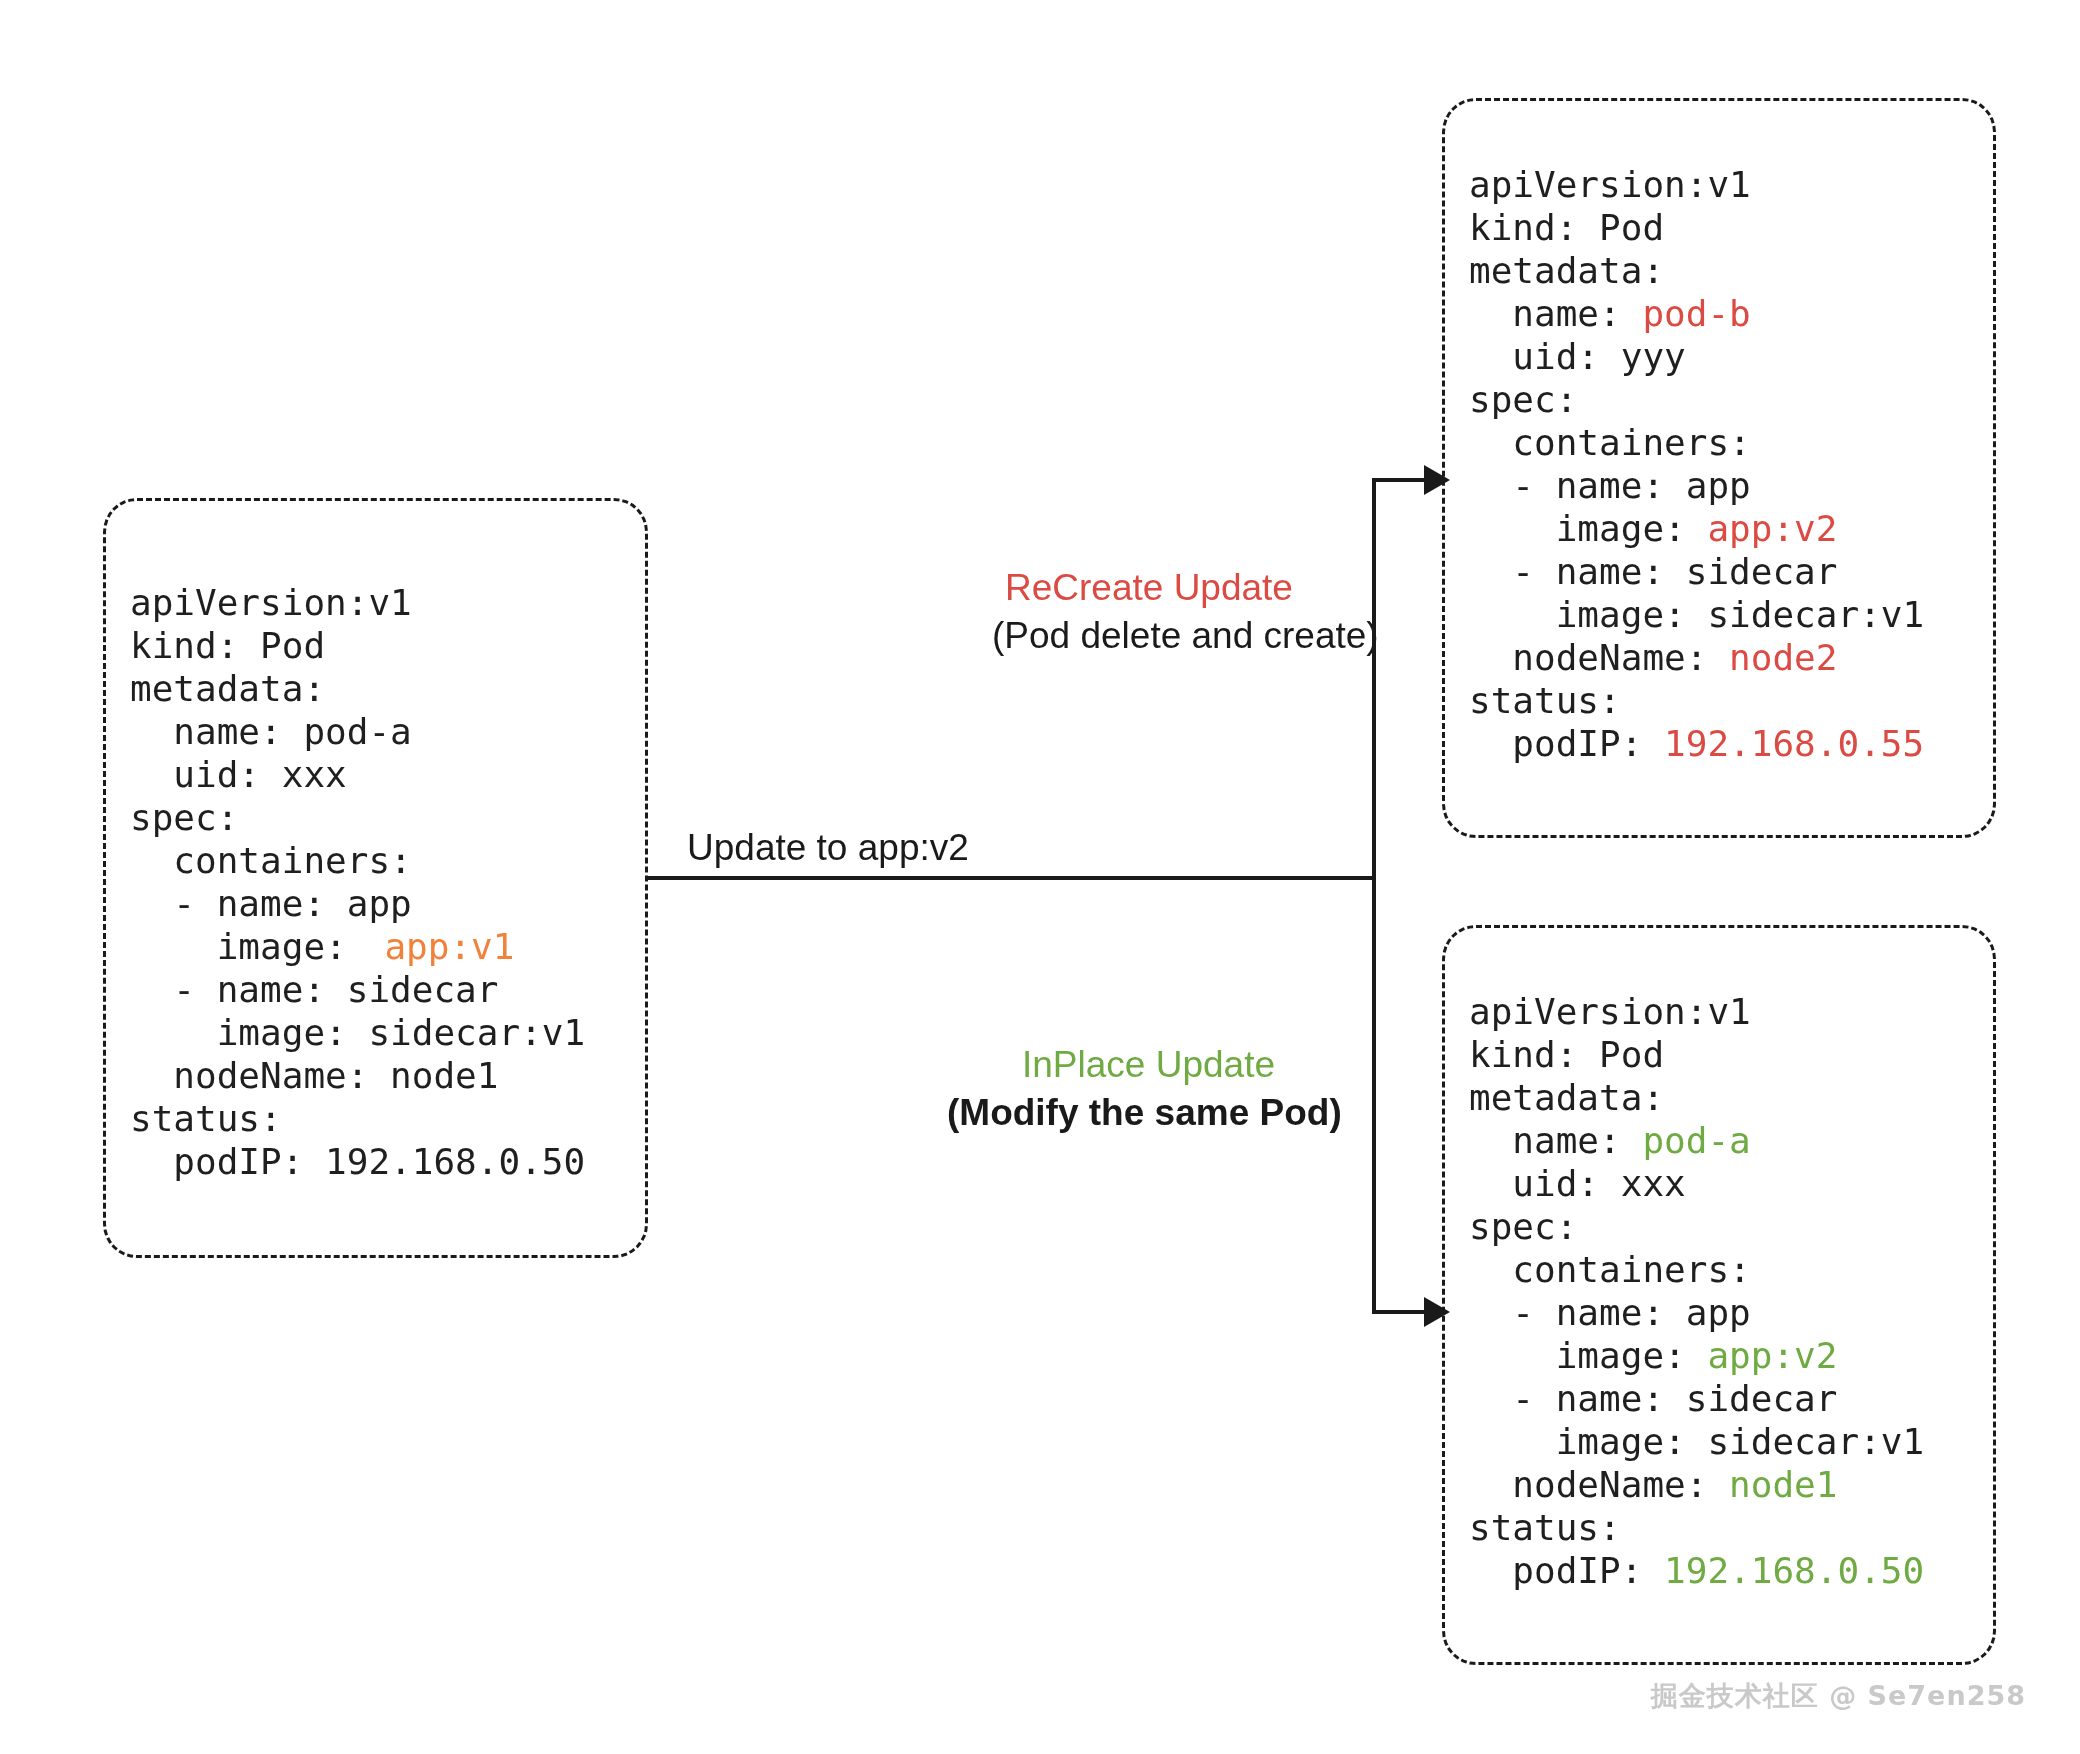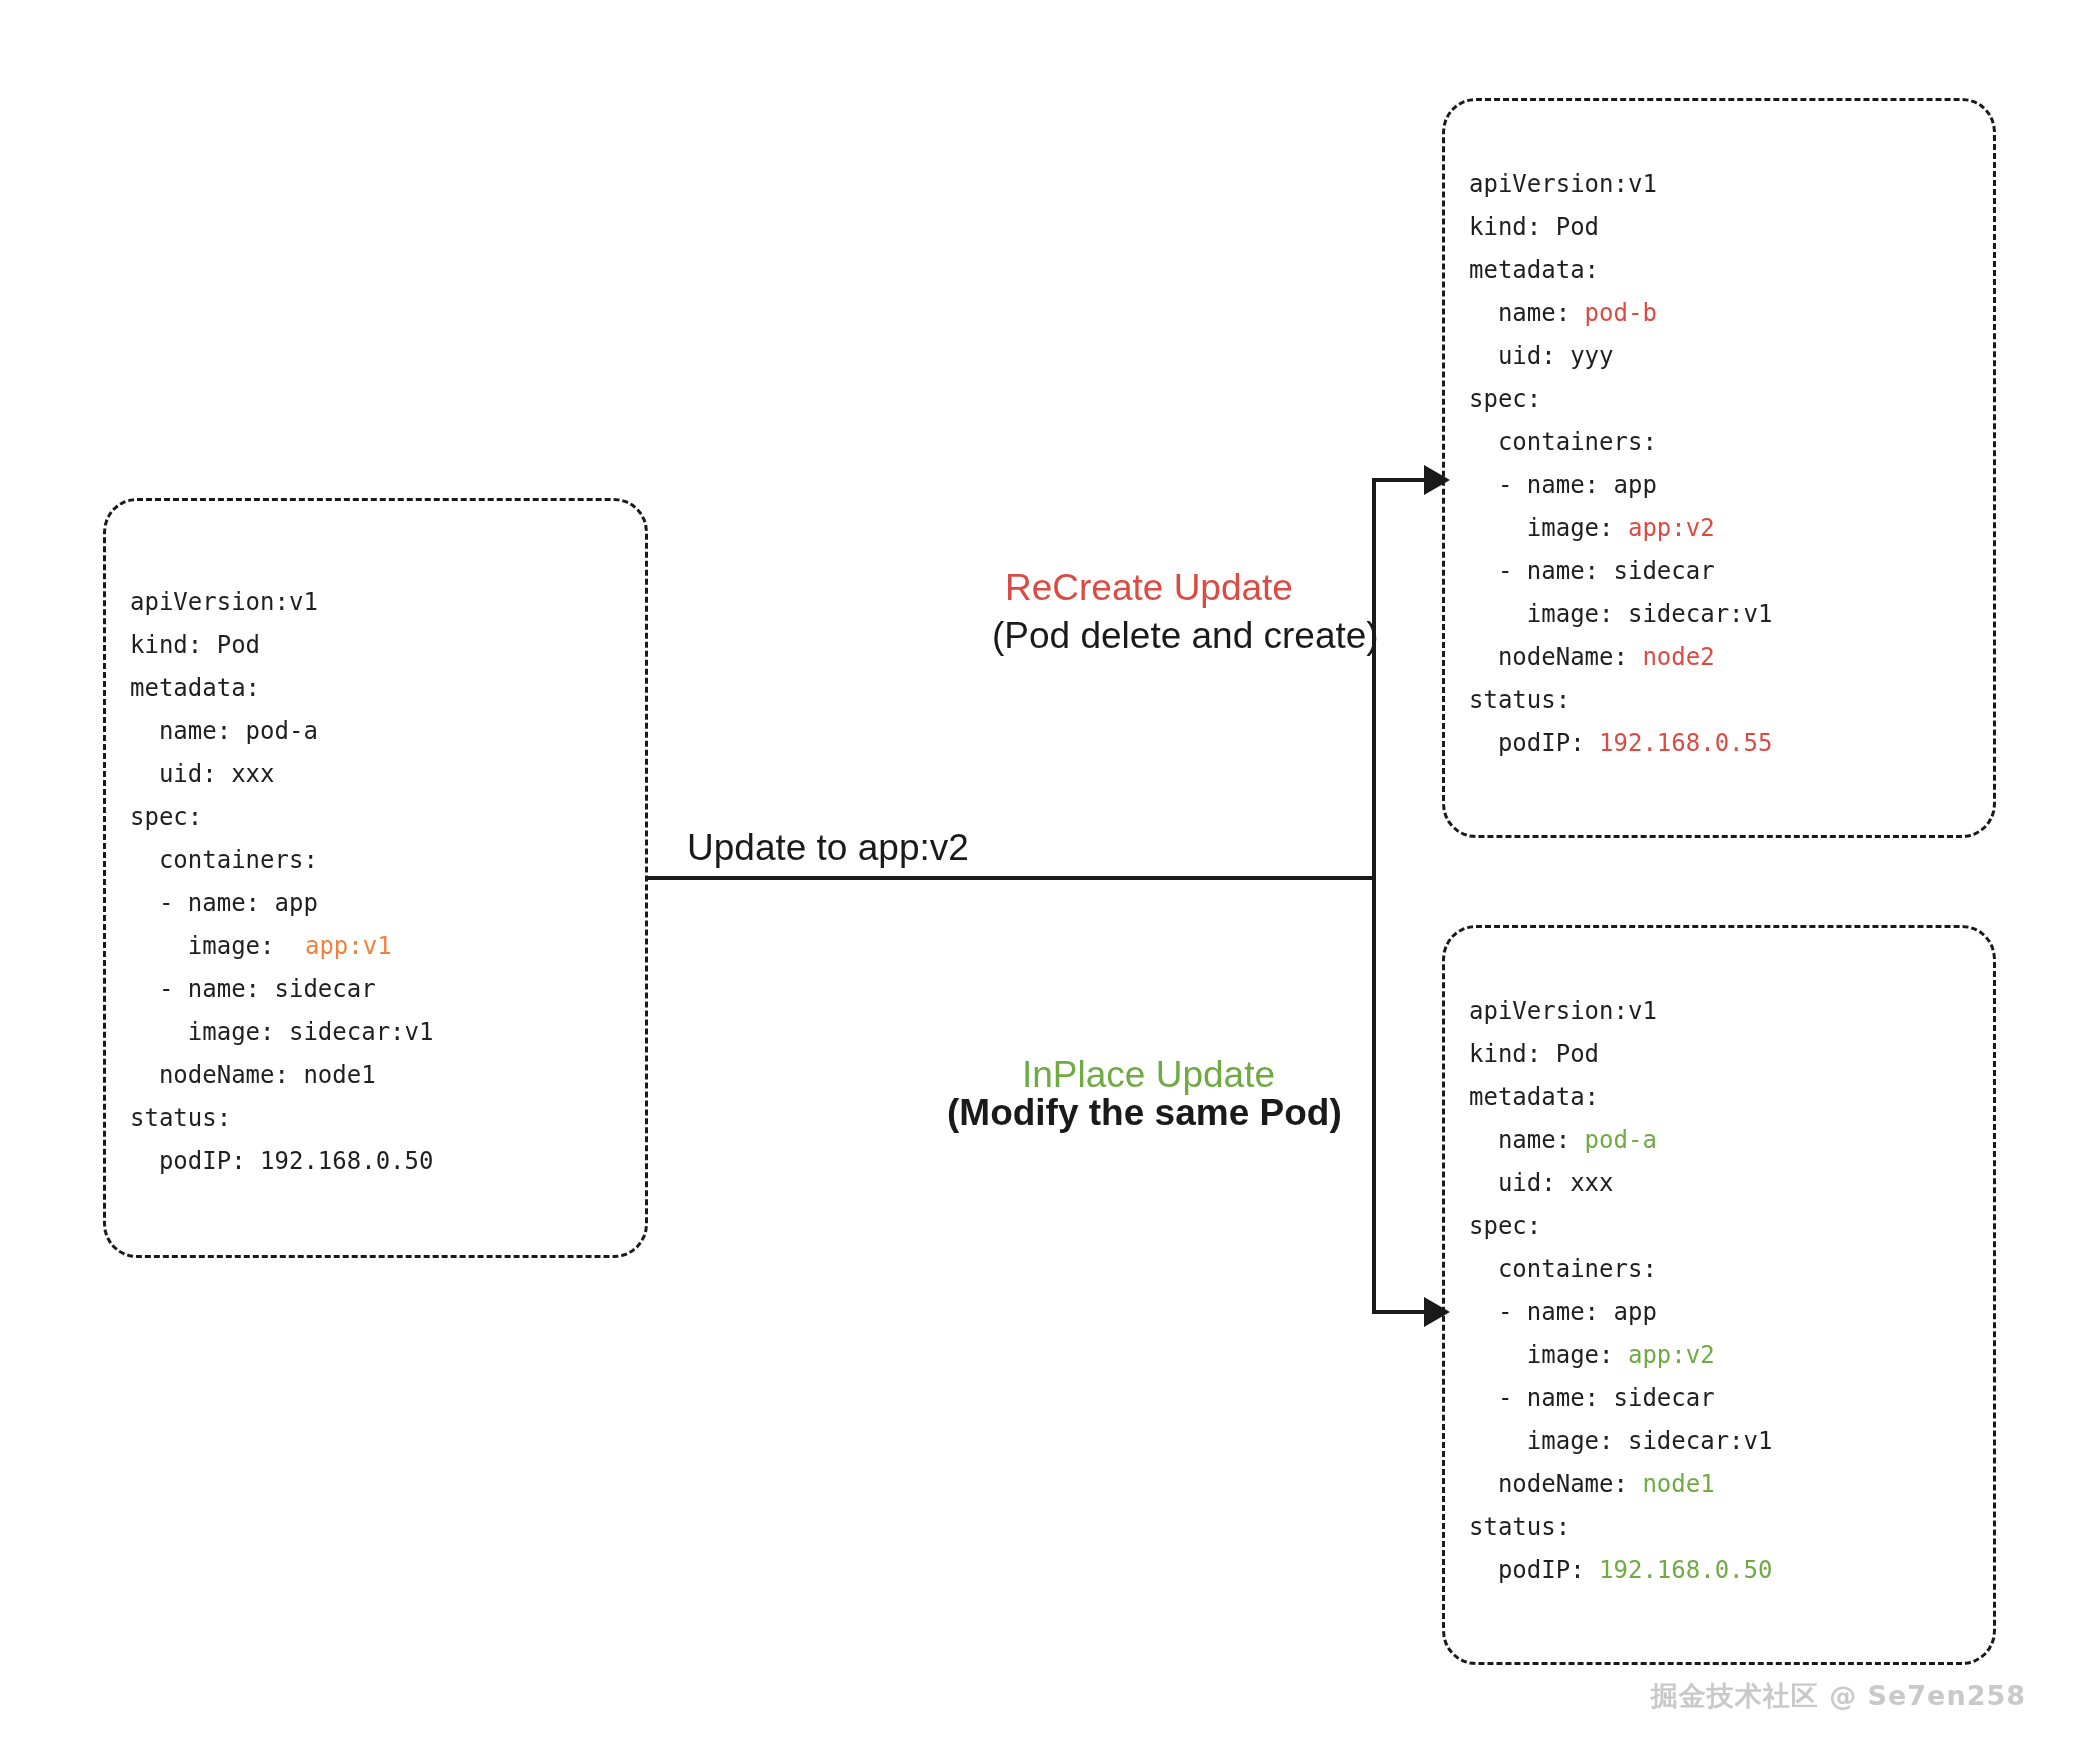--- a/index.html
+++ b/index.html
@@ -25,21 +25,21 @@
   }
   .pod-box-left   { left: 103px;  top: 498px;  width: 545px;  height: 760px; }
   .pod-box-top    { left: 1442px; top: 98px;   width: 554px;  height: 740px; }
   .pod-box-bottom { left: 1442px; top: 925px;  width: 554px;  height: 740px; }
 
   .yaml {
     position: absolute;
     left: 0;
     right: 0;
     font-family: "DejaVu Sans Mono", "Liberation Mono", monospace;
-    font-size: 24px;
+    font-size: 36px;
     line-height: 43px;
     color: #1f1f1f;
     white-space: pre;
     letter-spacing: 0px;
   }
   .pod-box-left   .yaml { top: 80px;  padding-left: 24px; }
   .pod-box-top    .yaml { top: 62px;  padding-left: 24px; }
   .pod-box-bottom .yaml { top: 62px;  padding-left: 24px; }
 
   .yaml .line { display: block; height: 43px; }
@@ -81,21 +81,21 @@
   .label-title {
     font-size: 37px;
     line-height: 46px;
   }
   .label-sub {
     font-size: 37px;
     line-height: 46px;
     color: #1a1a1a;
   }
   .t-red   { color: #DB4B43; }
-  .t-green { color: #6FAA43; margin-top: 10px; }
+  .t-green { color: #6FAA43; }
 
   .lbl-recreate-title { left: 1005px; top: 565px; }
   .lbl-recreate-sub   { left: 992px;  top: 613px; }
   .lbl-inplace-title  { left: 1022px; top: 1042px; }
   .lbl-inplace-sub    { left: 947px;  top: 1090px; font-weight: bold; }
   .lbl-update-stem    { left: 687px;  top: 827px; font-size: 37px; color: #1a1a1a; }
 
   
   .watermark {
     position: absolute;

